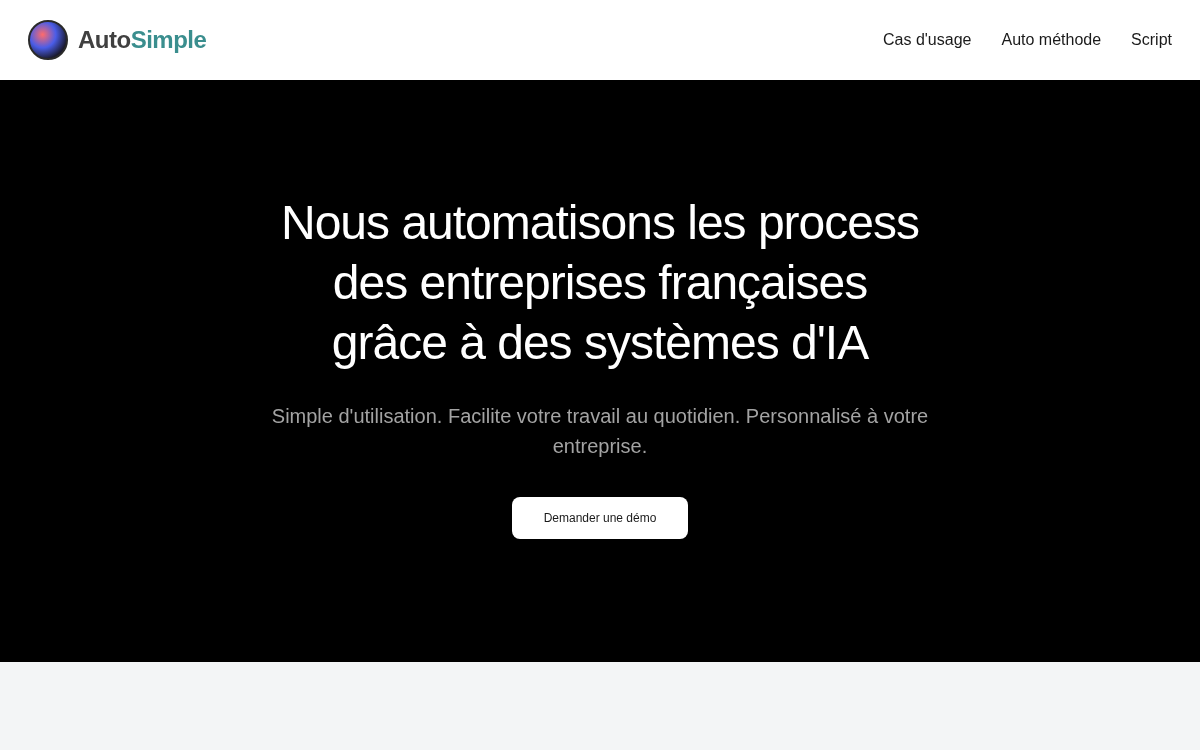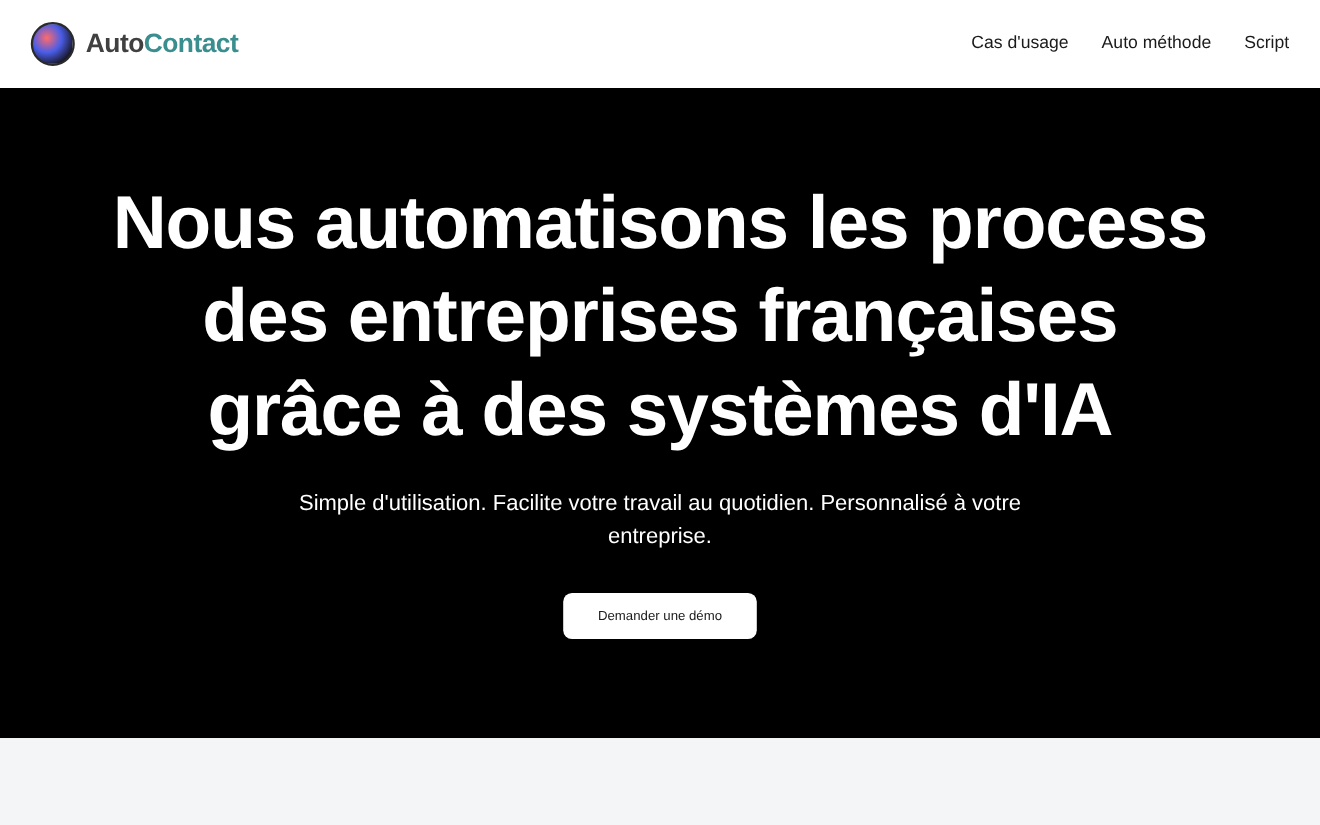--- a/index.html
+++ b/index.html
@@ -70,34 +70,34 @@
       padding: 80px 0 90px 0;
       text-align: center;
       min-height: 582px;
       display: flex;
       flex-direction: column;
       align-items: center;
       justify-content: center;
     }
     
     .hero-title {
-      font-size: 68px;
-      font-weight: 700;
+      font-size: 48px;
+      font-weight: 400;
       line-height: 1.25;
       letter-spacing: -1px;
       margin-bottom: 28px;
       width: 100%;
       white-space: pre-line;
     }
     
     .hero-subtitle {
       font-size: 20px;
       font-weight: 400;
       line-height: 1.5;
-      color: #ffffff;
+      color: #a3a3a3;
       max-width: 700px;
       margin: 0 auto 36px auto;
       white-space: pre-line;
     }
     
     .cta-button {
       background: #ffffff;
       color: #1a1a1a;
       border: none;
       padding: 14px 32px;
@@ -113,21 +113,21 @@
       height: 88px;
     }
   </style>
 </head>
 <body>
 
 <header class="header">
   <div class="logo-container">
     <div class="logo-icon"></div>
     <div class="logo-text">
-      <span class="auto">Auto</span><span class="script">Contact</span>
+      <span class="auto">Auto</span><span class="script">Simple</span>
     </div>
   </div>
   <nav class="nav">
     <a class="nav-item">Cas d'usage</a>
     <a class="nav-item">Auto méthode</a>
     <a class="nav-item">Script</a>
   </nav>
 </header>
 
 <section class="hero">

